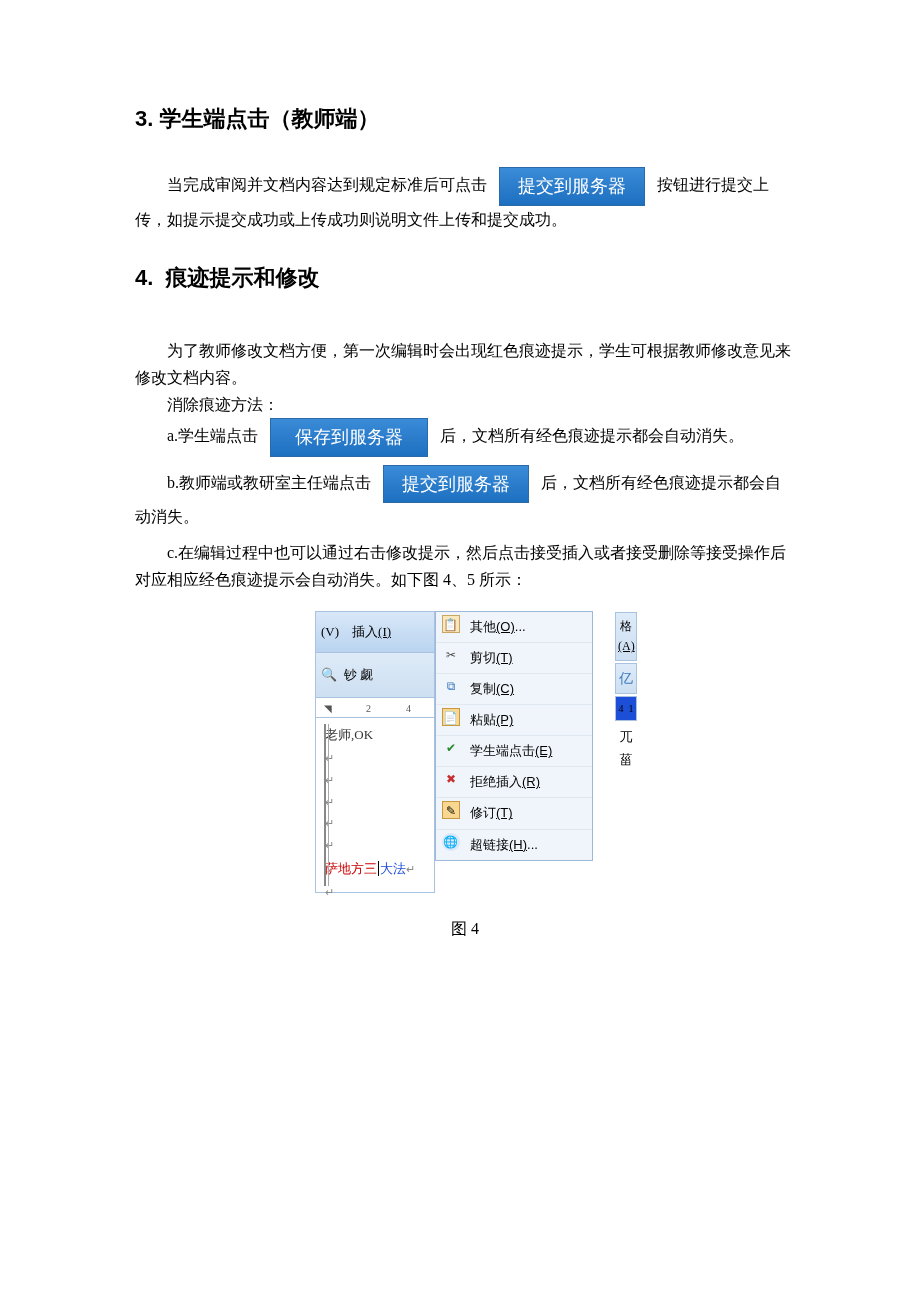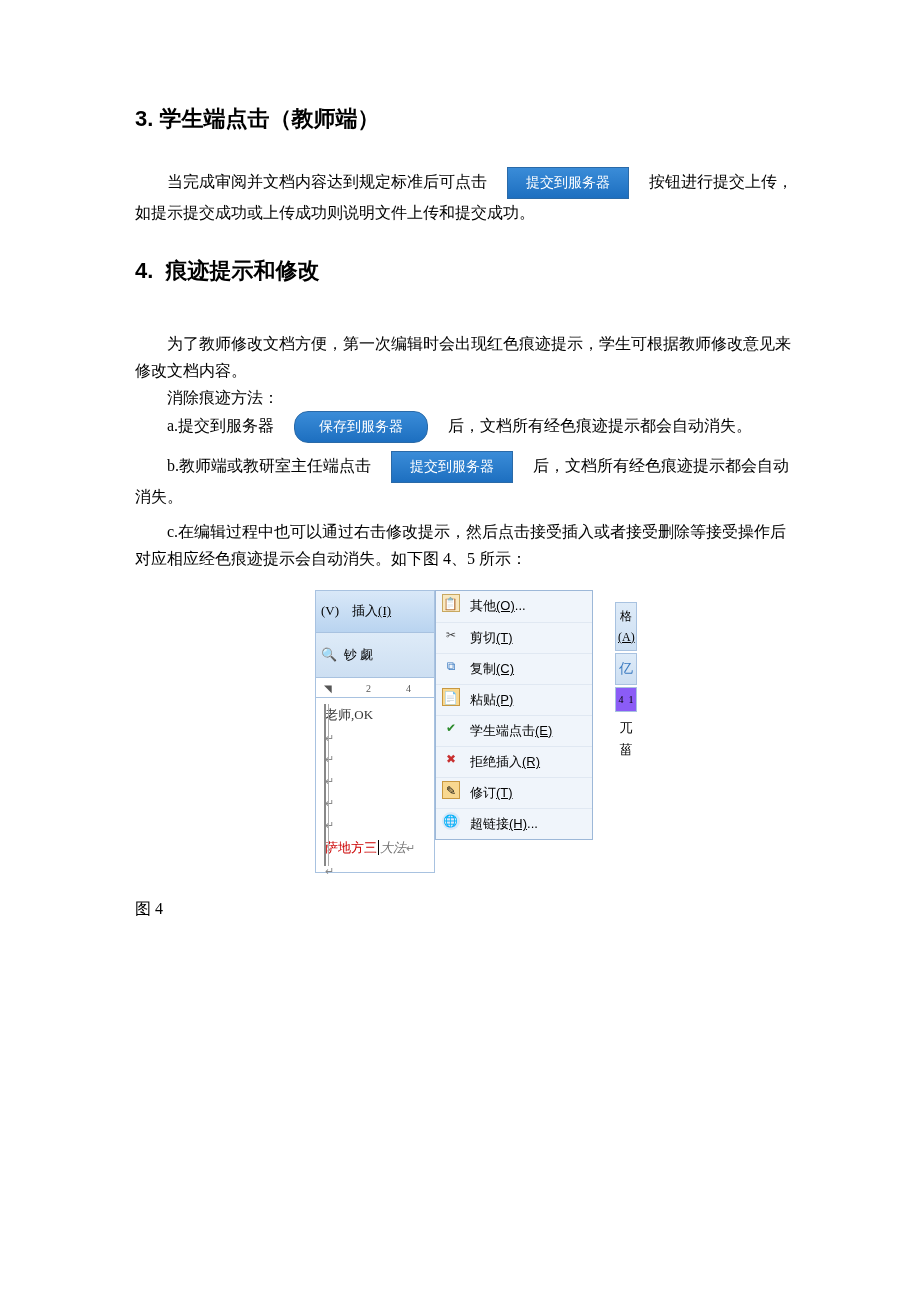--- a/index.html
+++ b/index.html
@@ -22,27 +22,27 @@
       text-indent: 2em;
       margin-bottom: 0;
     }
     .para-wrap { margin-bottom: 8px; }
     .btn-blue {
       display: inline-block;
       vertical-align: middle;
       background: linear-gradient(to bottom, #3a8cd8, #1d6fc0);
       color: #fff;
       font-family: "Microsoft YaHei", sans-serif;
-      font-size: 14px;
+      font-size: 18px;
       padding: 3px 18px;
       border: 1px solid #2a6aa8;
       text-indent: 0;
-      margin: 0 16px;
-    }
-    .btn-blue.wide { padding: 3px 24px; border-radius: 14px; }
+      margin: 0 8px;
+    }
+    .btn-blue.wide { padding: 3px 24px; }
     .section-gap { margin-top: 26px; margin-bottom: 40px; }
     .figure-wrap {
       text-align: center;
       margin-top: 18px;
     }
     .fig4 {
       display: inline-block;
       width: 300px;
       text-align: left;
       position: relative;
@@ -89,21 +89,21 @@
       border: 1px solid #a8c2e0;
       border-top: none;
       padding: 6px 10px 20px 9px;
       height: 175px;
       font-size: 13px;
       position: relative;
     }
     .ok-text { color: #333; }
     .para-mark { color: #888; font-size: 11px; display: block; margin: 3px 0; }
     .red-underline { color: #c00; }
-    .gray-ghost { color: #737373; font-style: italic; }
+    .gray-ghost { color: #1d4ed8; }
     .menu-item {
       padding: 4px 10px 4px 34px;
       position: relative;
       border-bottom: 1px solid #e0e8f2;
     }
     .menu-item:last-child { border-bottom: none; }
     .menu-item .icon {
       position: absolute;
       left: 6px;
       top: 3px;
@@ -119,34 +119,34 @@
     .ico-cut { color: #444; }
     .ico-copy { color: #3a7ac0; }
     .ico-paste { background: #f8d890; border: 1px solid #c89840; }
     .ico-accept { color: #2a8a2a; }
     .ico-reject { color: #c83030; }
     .ico-rev { background: #f8d890; border: 1px solid #c89840; }
     .ico-link { color: #2a8a2a; background: #d8e8f8; border-radius: 9px; }
     .right-strip {
       position: absolute;
       right: -22px;
-      top: 12px;
+      top: 1px;
       width: 22px;
       font-size: 11px;
     }
     .strip-cell {
       background: linear-gradient(to bottom, #deebf8, #cddff2);
       border: 1px solid #a8c2e0;
       text-align: center;
       padding: 3px 2px;
       margin-bottom: 2px;
       font-size: 12px;
     }
     .fig-caption {
-      text-align: left;
+      text-align: center;
       margin-top: 14px;
       font-size: 16px;
     }
     .left-margin-line {
       position: absolute;
       left: 8px;
       top: 6px;
       bottom: 6px;
       border-left: 2px solid #888;
     }
@@ -174,21 +174,21 @@
 
 <h2 class="section-gap">
   <span>4.</span>&nbsp;
   <span>痕迹提示和修改</span>
 </h2>
 
 <p class="para">为了教师修改文档方便，第一次编辑时会出现红色痕迹提示，学生可根据教师修改意见来修改文档内容。</p>
 <p class="para">消除痕迹方法：</p>
 
 <p class="para para-wrap">
-  <span>a.提交到服务器</span>
+  <span>a.学生端点击</span>
   <span class="btn-blue wide">保存到服务器</span>
   <span>后，文档所有经色痕迹提示都会自动消失。</span>
 </p>
 
 <p class="para para-wrap">
   <span>b.教师端或教研室主任端点击</span>
   <span class="btn-blue">提交到服务器</span>
   <span>后，文档所有经色痕迹提示都会自动消失。</span>
 </p>
 
@@ -254,18 +254,18 @@
         <span>修订</span><span class="menu-u">(T)</span>
       </div>
       <div class="menu-item">
         <span class="icon ico-link">🌐</span>
         <span>超链接</span><span class="menu-u">(H)</span><span>...</span>
       </div>
     </div>
     <div class="right-strip">
       <div class="strip-cell"><span>格</span><span class="menu-u">(A)</span></div>
       <div class="strip-cell" style="color:#3a7ac0;font-size:14px;">亿</div>
-      <div class="strip-cell" style="background:#8b5cf6;font-size:10px;"><span>4</span>&nbsp;&nbsp;<span>1</span></div>
+      <div class="strip-cell" style="background:#1d4ed8;font-size:10px;"><span>4</span>&nbsp;&nbsp;<span>1</span></div>
       <div class="strip-cell" style="background:#fff;border:none;font-size:13px;"><span>兀</span><span>菑</span></div>
     </div>
   </div>
   <div class="fig-caption">图 4</div>
 </div>
 
 </body></html>

